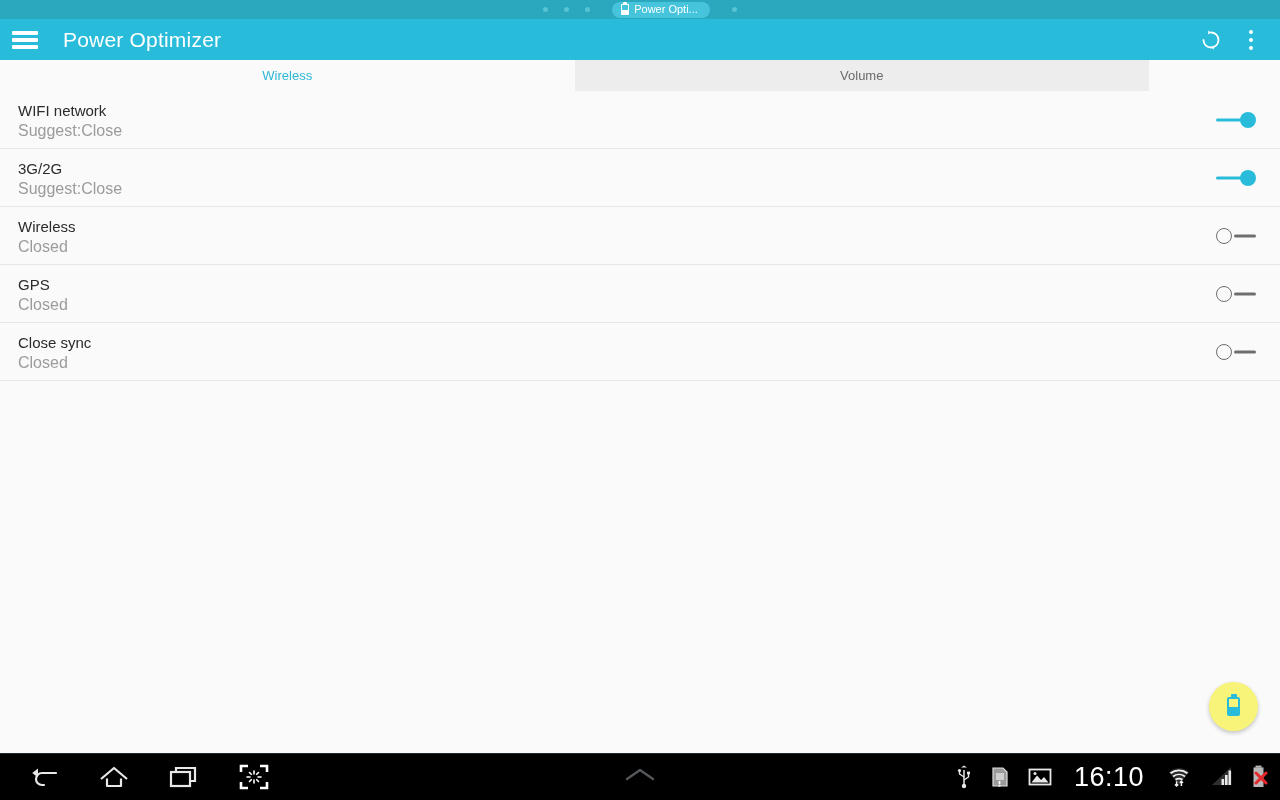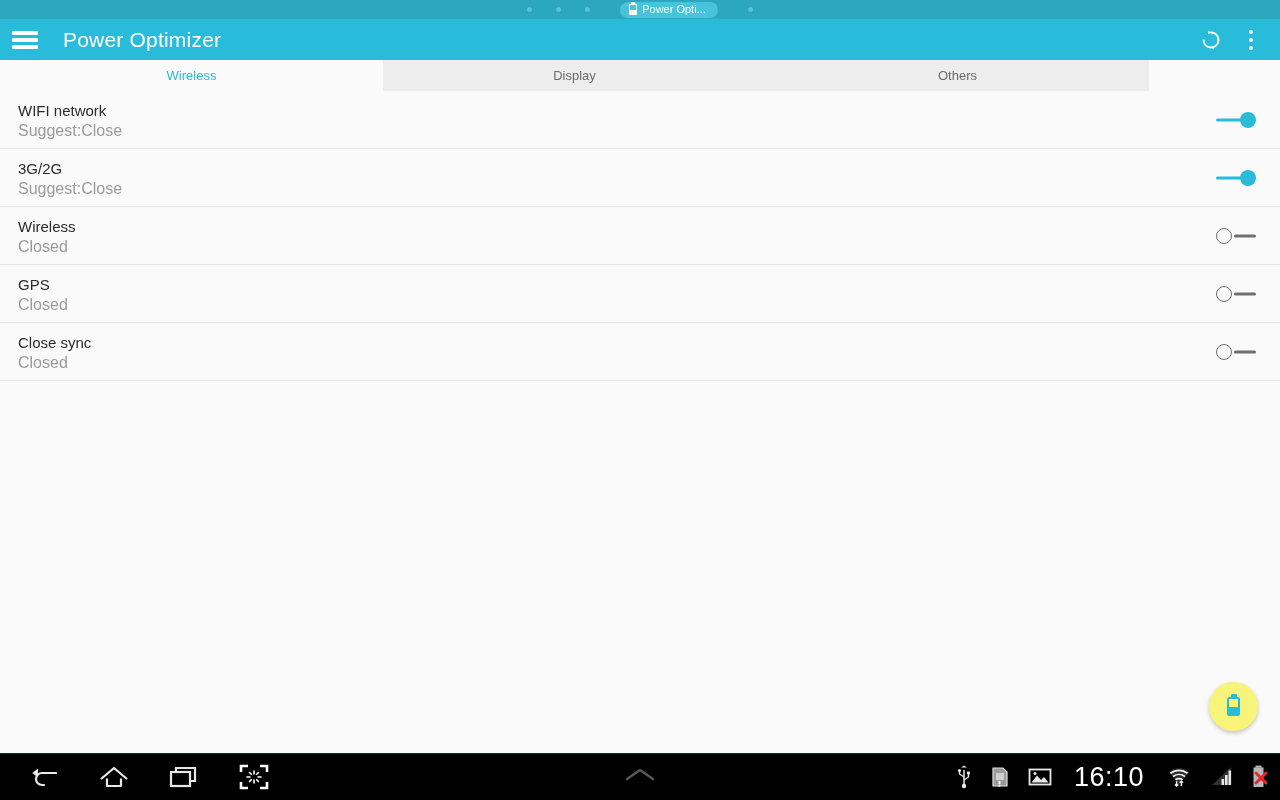--- a/index.html
+++ b/index.html
@@ -9,21 +9,21 @@
     background:#fafafa;
     overflow:hidden;
   }
   body { position:relative; }
 
   
   .window-strip{
     position:absolute; left:0; top:0; width:1280px; height:19px;
     background:#2ba7be;
     display:flex; align-items:center; justify-content:center;
-    gap:24px;
+    gap:16px;
   }
   .strip-dot{ width:5px; height:5px; border-radius:50%; background:#57c3d4; }
   .strip-pill{
     display:flex; align-items:center; gap:5px;
     background:#45c4dc; border-radius:9px;
     padding:1px 12px 2px 9px; height:16px; margin:0 6px;
   }
   .strip-pill-label{ color:#ffffff; font-size:11px; line-height:12px; white-space:nowrap; }
   .batt-mini{ position:relative; width:8px; height:11px; background:#ffffff; border-radius:1px; }
   .batt-mini::before{
@@ -175,24 +175,21 @@
         <i></i>
     </div>
   </div>
 </div>
 
 <div class="tabs">
   <div class="tab active">
     <span>Wireless</span>
   </div>
   <div class="tab">
-    <span>Display</span>
-  </div>
-  <div class="tab">
-    <span>Others</span>
+    <span>Volume</span>
   </div>
 </div>
 
 <div class="list">
 
   <div class="row">
     <div class="row-texts">
       <div class="row-title">WIFI network</div>
       <div class="row-sub">Suggest:Close</div>
     </div>

